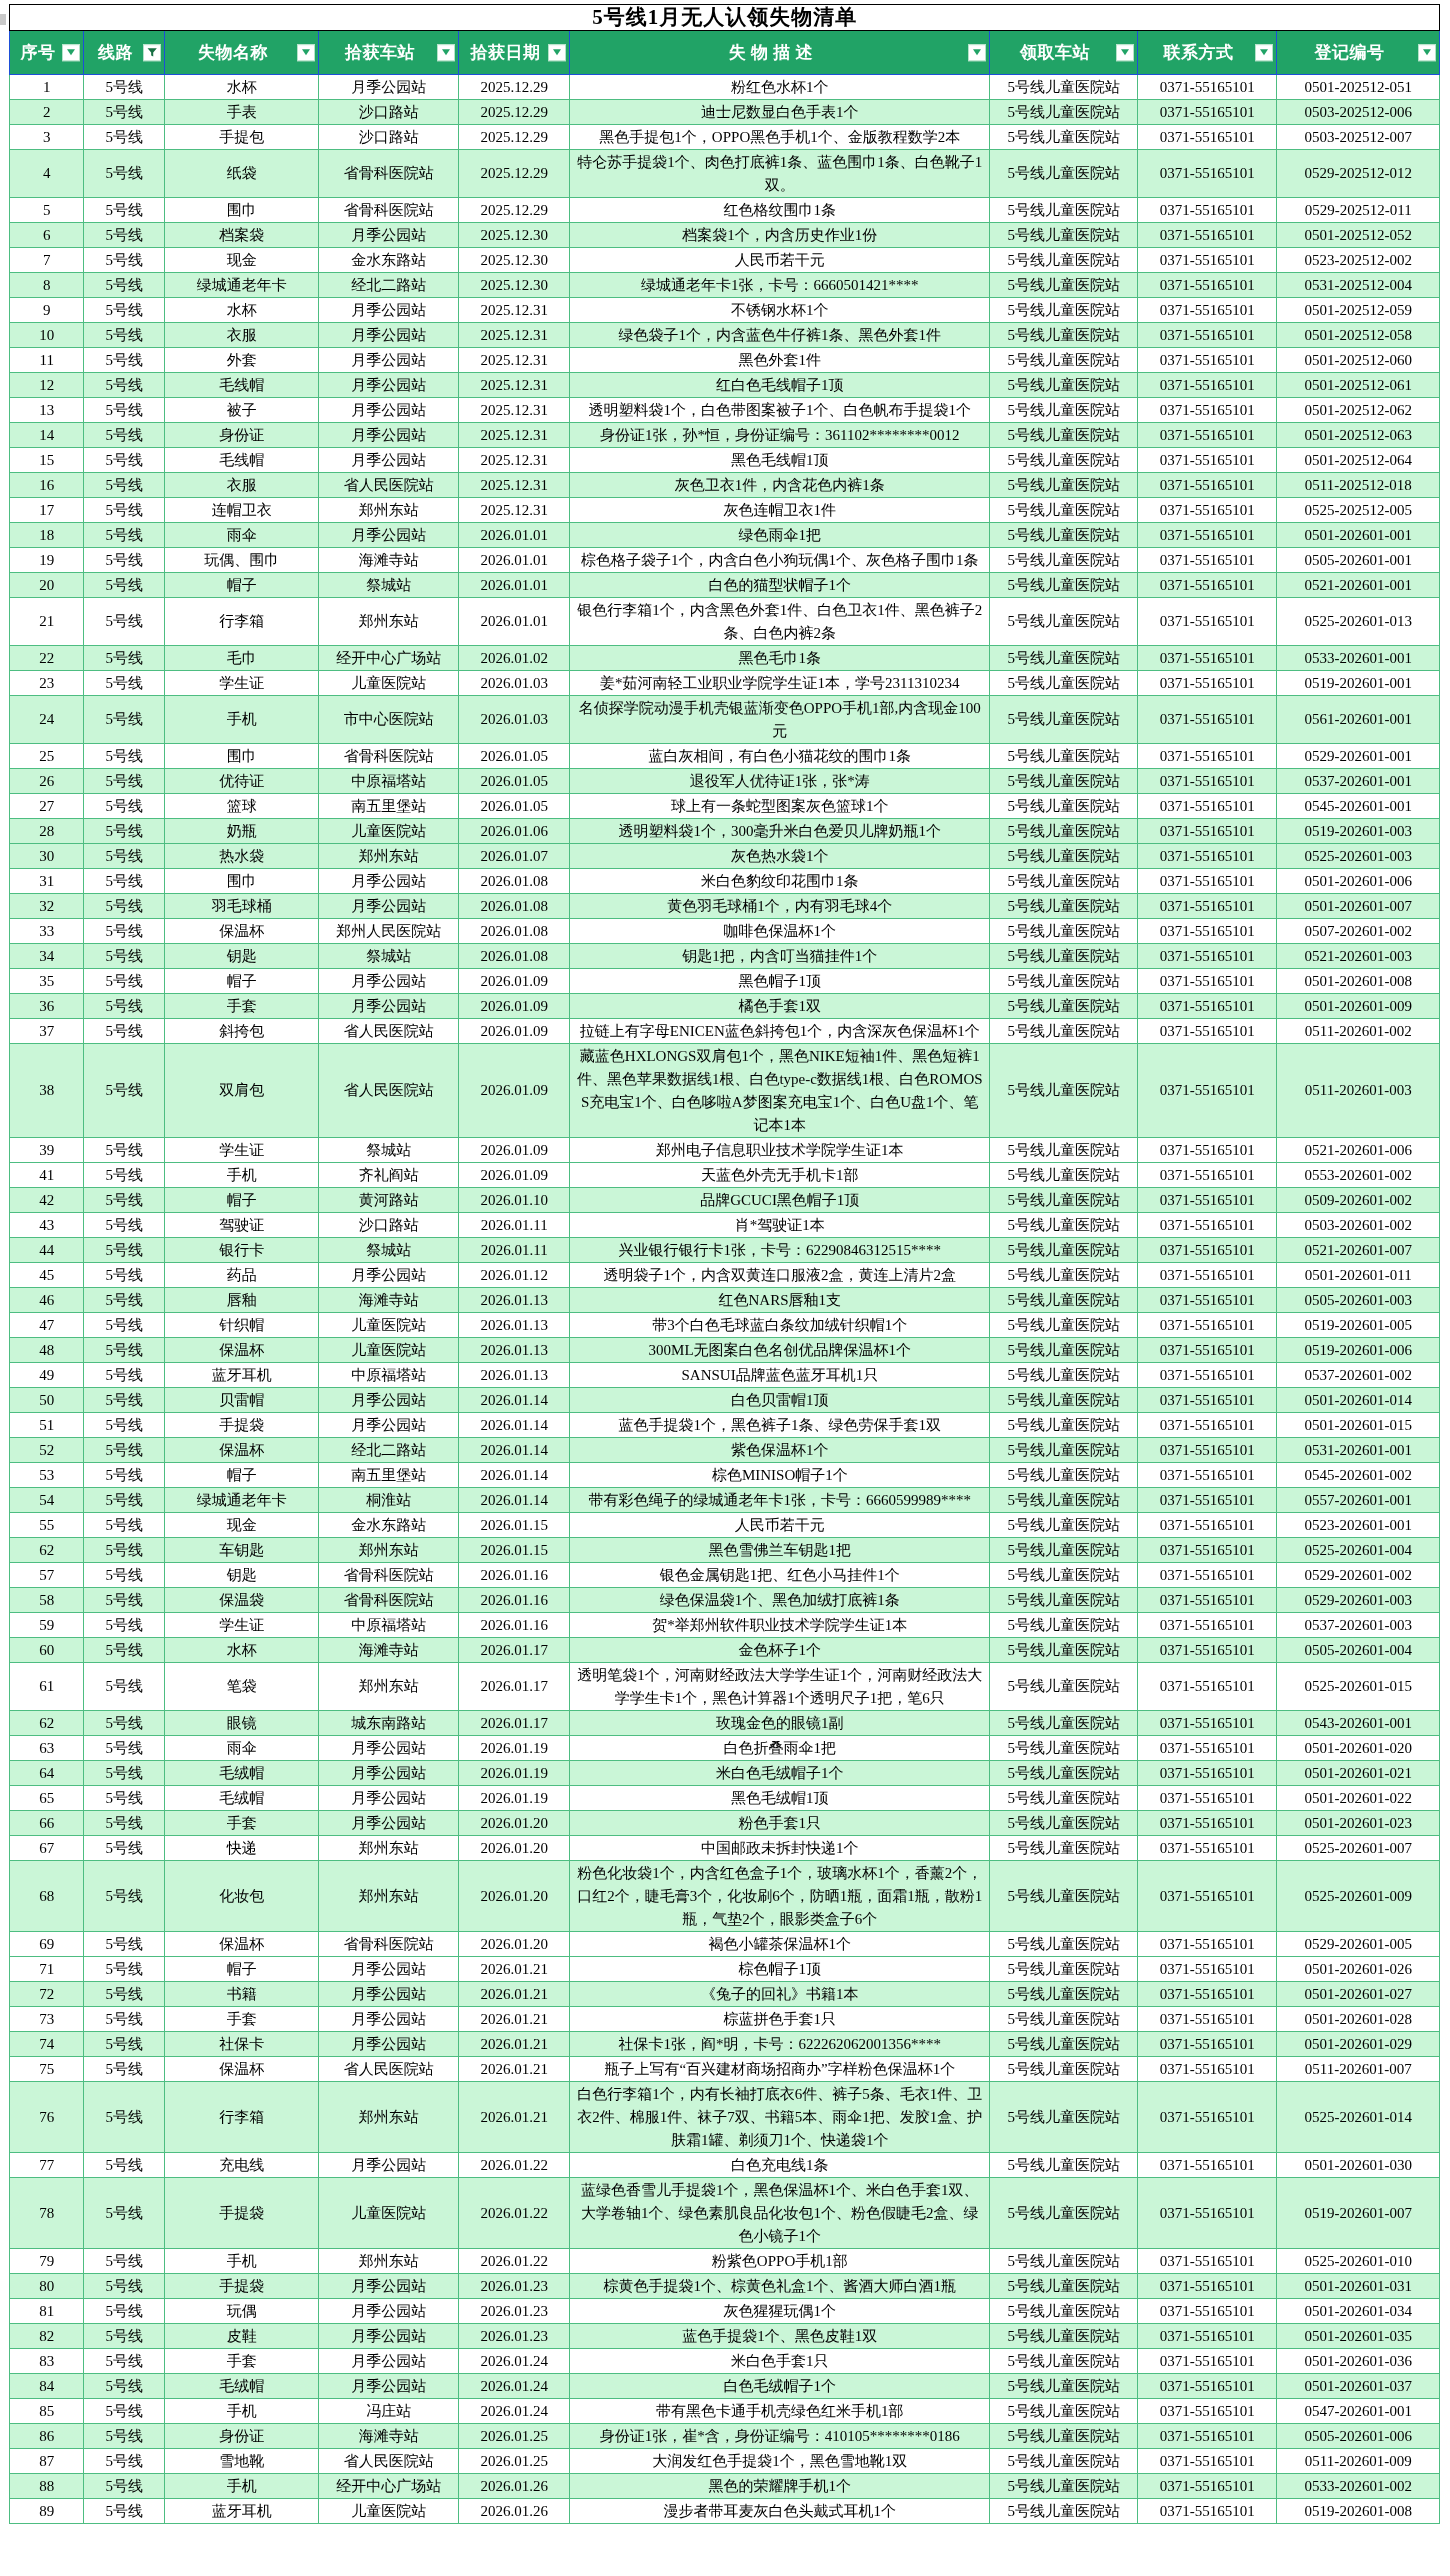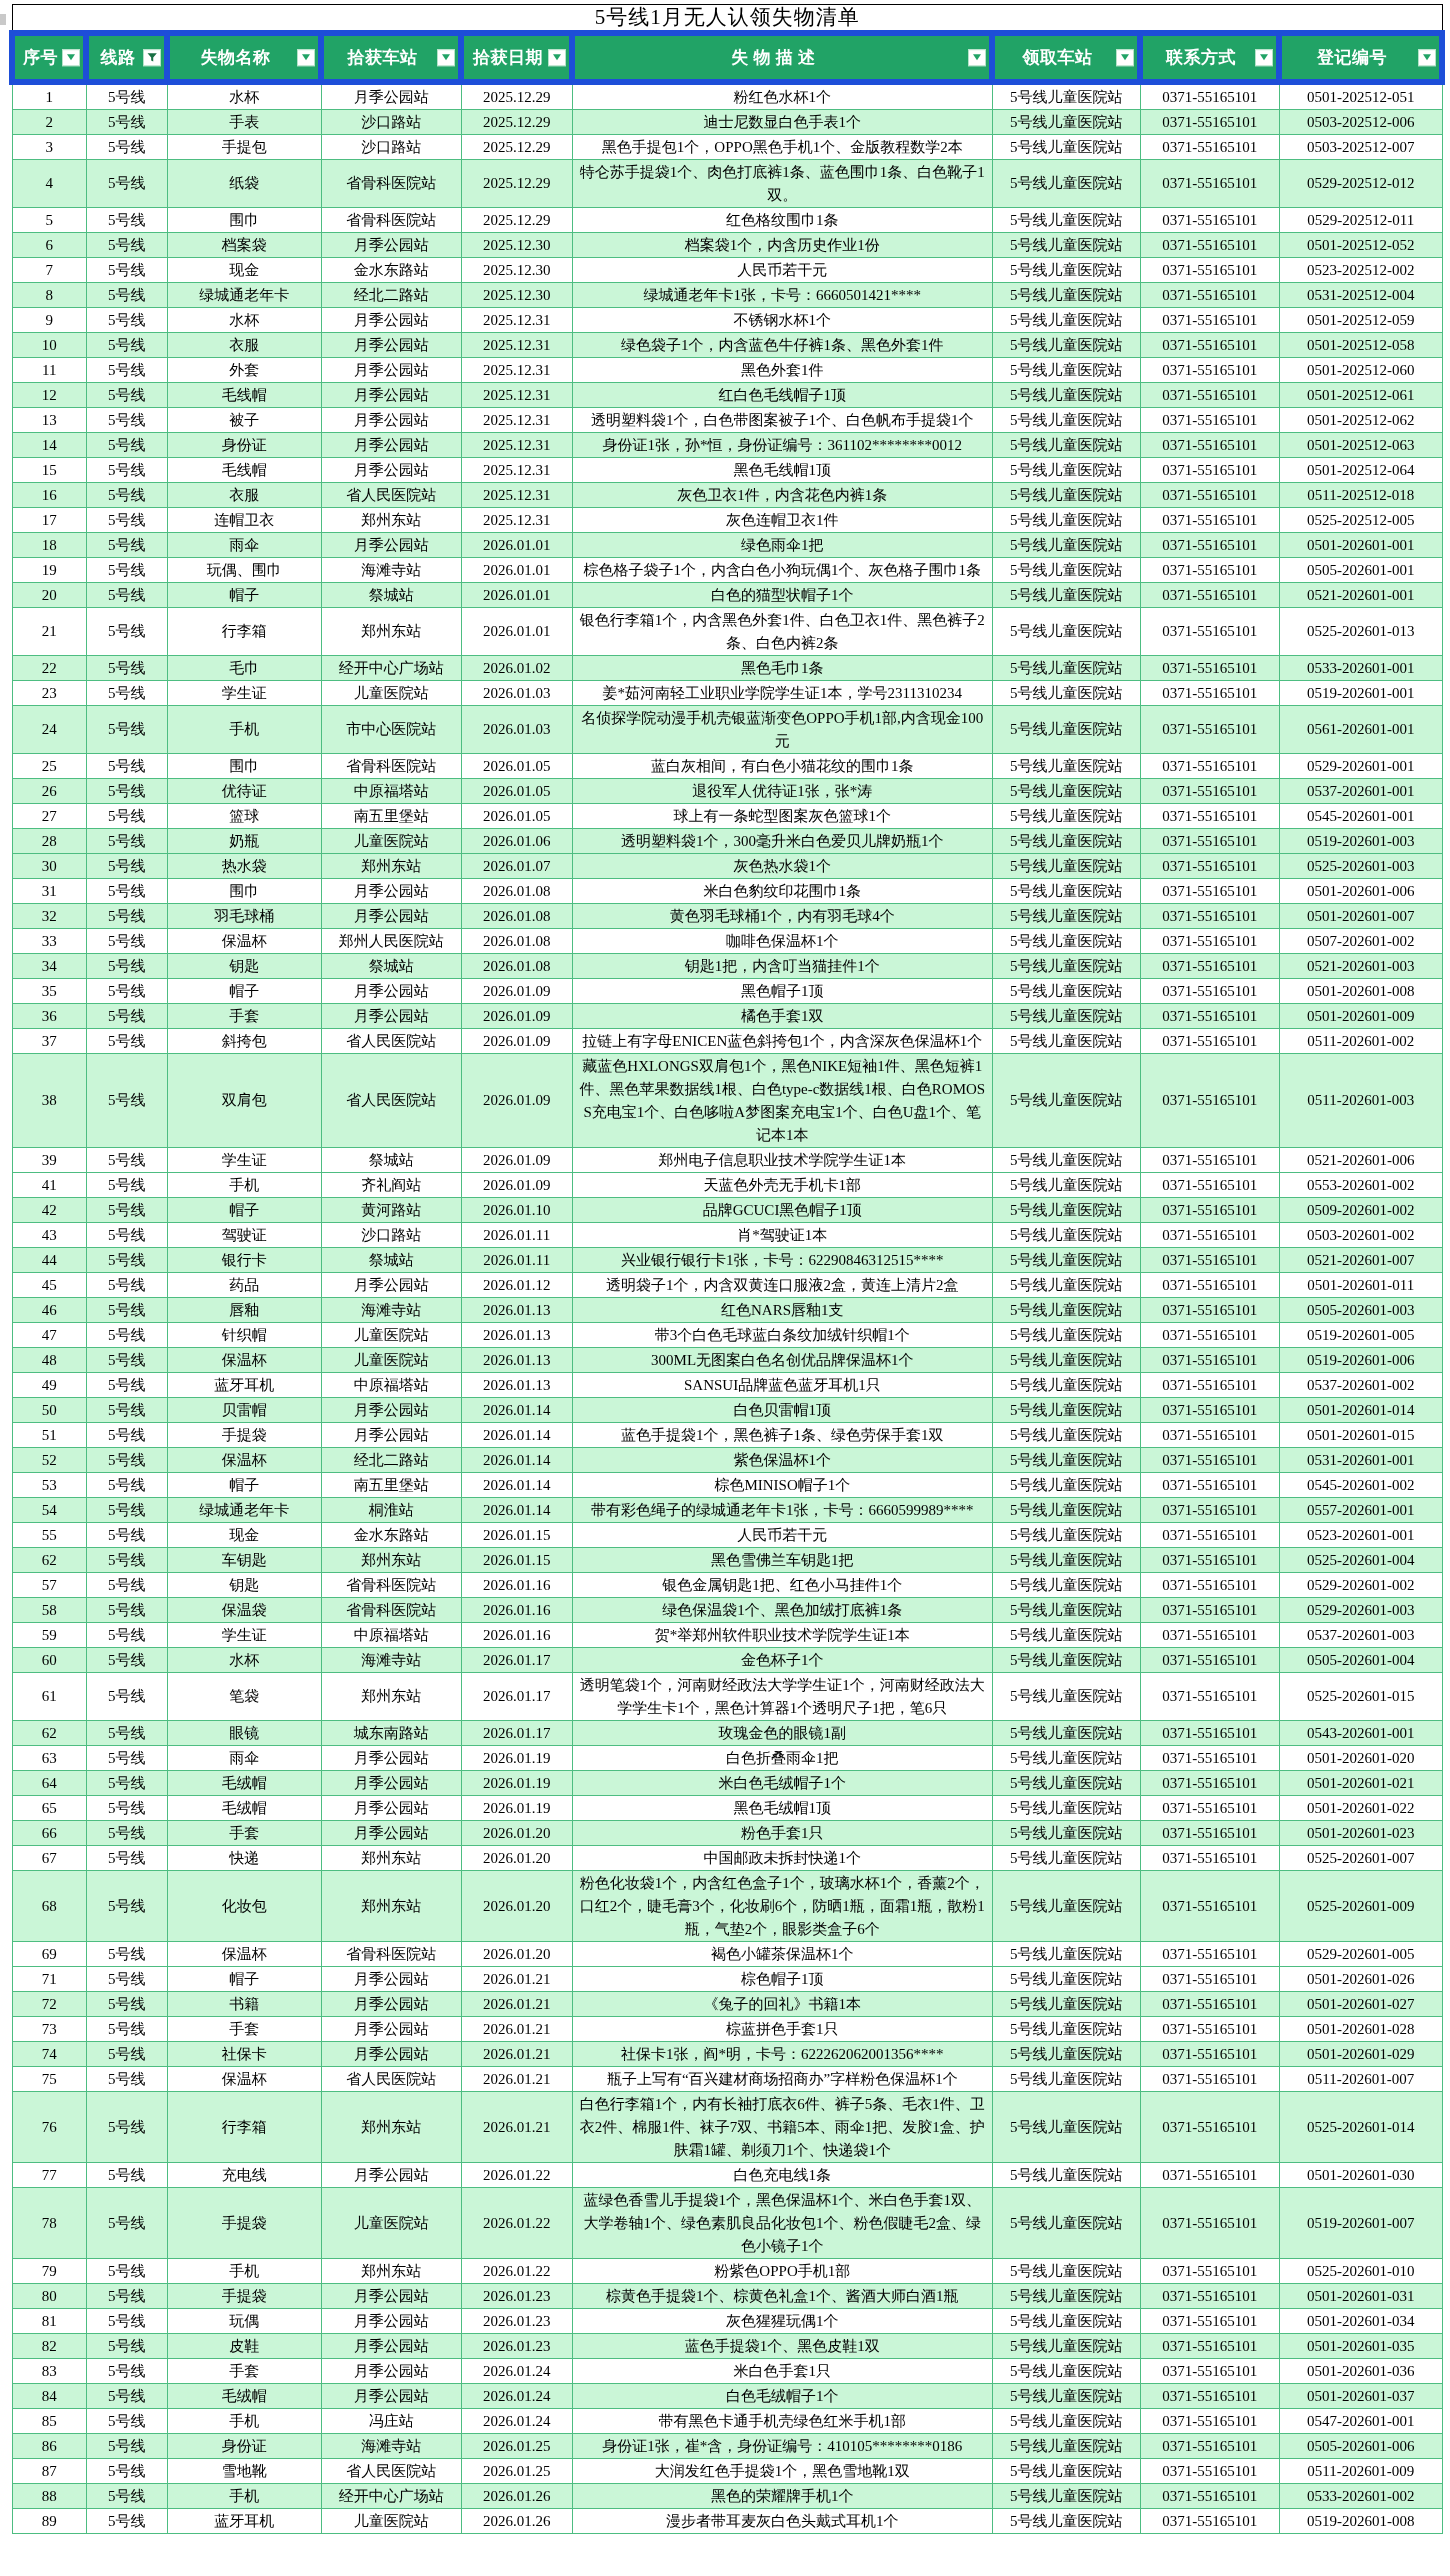--- a/index.html
+++ b/index.html
@@ -3,24 +3,24 @@
 <meta charset="utf-8">
 <style>
   html,body{margin:0;padding:0;background:#ffffff;}
   body{width:1451px;font-family:"Liberation Serif","DejaVu Serif",serif;color:#000;}
   .sheet{position:relative;padding:4.1px 11px 15.5px 9.3px;}
   .scroll-corner{position:absolute;left:0;top:13.5px;width:6.2px;height:11.4px;background:#c9c9c9;}
   table{border-collapse:collapse;table-layout:fixed;width:1430px;border:1.6px solid #1E8552;}
   td,th{border:1px solid #4DBD81;text-align:center;vertical-align:middle;padding:0.5px 4.1px;
         font-size:15px;line-height:23px;word-break:break-all;background:#ffffff;}
   td{height:23px;}
-  .title-cell{border:1.6px solid #000000;font-size:21px;font-weight:normal;height:25px;line-height:25px;
+  .title-cell{border:1.6px solid #000000;font-size:21px;font-weight:bold;height:25px;line-height:25px;
         padding:0;letter-spacing:1px;background:#ffffff;}
   tr.hdr th{background:#21A366;color:#ffffff;font-weight:bold;font-size:17px;height:43px;
-        border:6px solid #1d4ed8;position:relative;padding:0 23px 0 5.2px;letter-spacing:0.5px;}
+        border:1px solid #1d4ed8;position:relative;padding:0 23px 0 5.2px;letter-spacing:0.5px;}
   tr.hdr th .hlab{display:inline-block;}
   .fbtn{position:absolute;right:3.6px;top:50%;transform:translateY(-50%);width:17.6px;height:17.6px;
         background:#ffffff;border:0.5px solid #b5e2c9;display:flex;align-items:center;justify-content:center;
         cursor:pointer;box-sizing:border-box;}
   .arr{width:0;height:0;border-left:4.7px solid transparent;border-right:4.7px solid transparent;
         border-top:6.7px solid #21A366;display:block;}
   tr.alt td{background:#CAF6D7;}
   td.desc{padding:0.5px 5.2px;}
 </style>
 </head>

